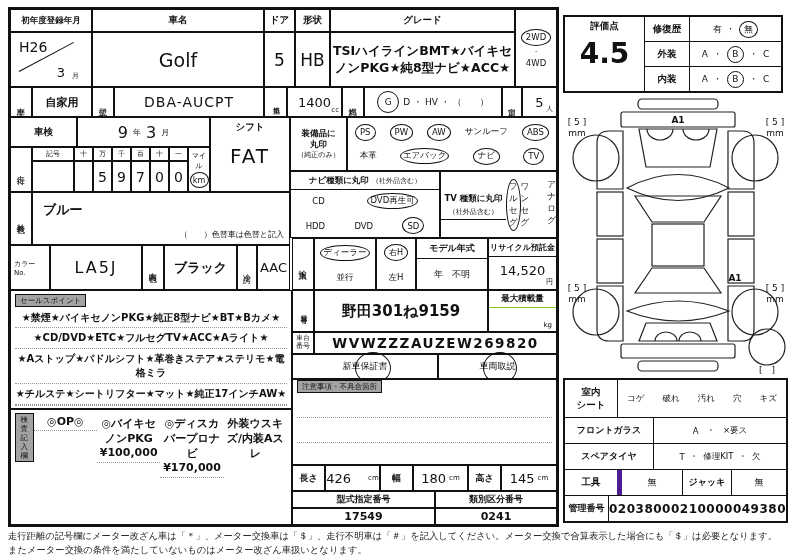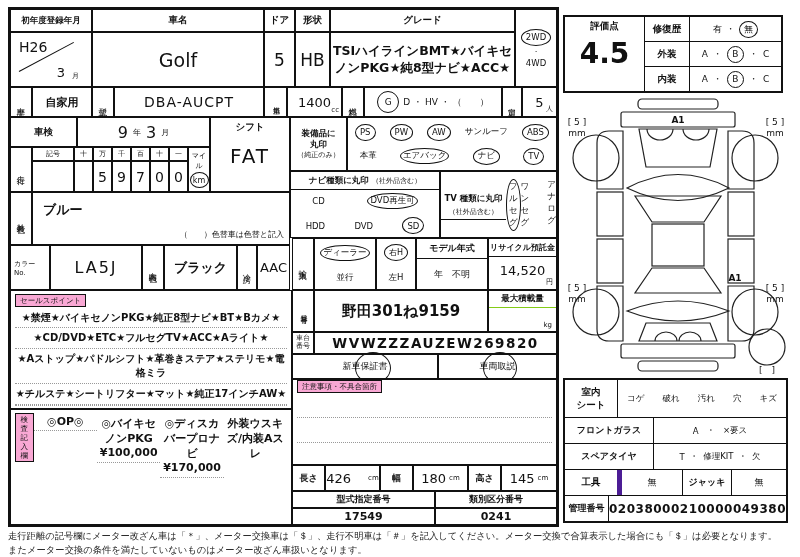--- a/index.html
+++ b/index.html
@@ -8,21 +8,21 @@
   .cell{position:absolute;border:1px solid #111;box-sizing:border-box;background:#fff;
         display:flex;align-items:center;justify-content:center;text-align:center;}
   .sheet{position:absolute;left:8px;top:7px;width:547px;height:516px;border:2px solid #111;box-sizing:content-box;}
   .vlab{writing-mode:vertical-rl;text-orientation:upright;font-size:8.5px;line-height:1;letter-spacing:1px;}
   .hdr{font-size:9.5px;font-weight:bold;}
   .big{font-size:17px;}
   .circ{display:inline-flex;align-items:center;justify-content:center;border:1.6px solid #111;
         border-radius:50%;min-width:17px;height:17px;padding:1px 4px;box-sizing:border-box;}
   .oval{display:inline-block;border:1.6px solid #111;border-radius:50%;padding:2px 5px;}
   .dotline{border-bottom:1px dotted #999;}
-  .tag{position:absolute;border:1px solid #111;background:#f9a8d4;font-size:7.5px;padding:1px 4px;line-height:1.2;}
+  .tag{position:absolute;border:1px solid #111;background:#a3a3a3;font-size:7.5px;padding:1px 4px;line-height:1.2;}
   .slash{position:absolute;left:8px;top:38px;width:62px;height:1px;background:#111;
          transform:rotate(-28deg);transform-origin:left center;}
   .rightcol{position:absolute;left:563px;top:7px;width:227px;height:516px;}
   svg text{font-family:"DejaVu Sans",sans-serif;}
   .footer{position:absolute;left:8px;top:529px;width:786px;font-size:9.3px;line-height:1.5;color:#222;}
   .small{font-size:8px;}
   .tiny{font-size:7px;}
 </style>
 </head>
 <body>

